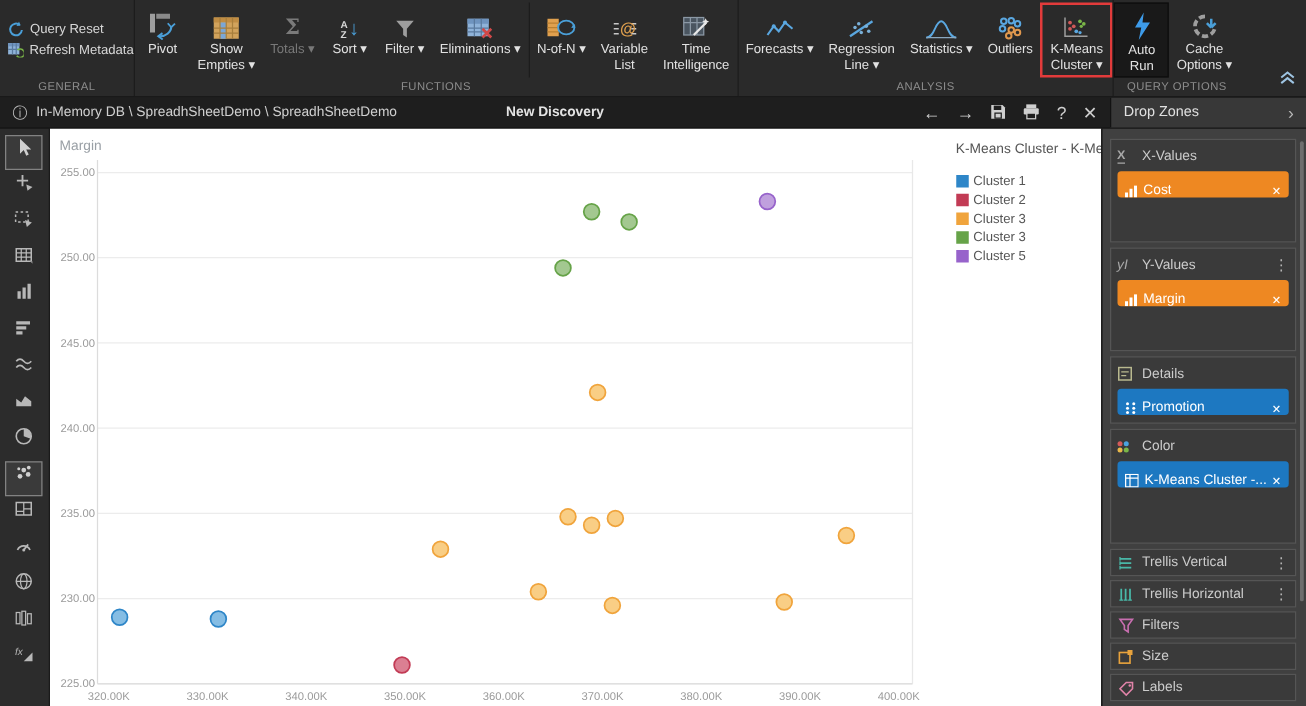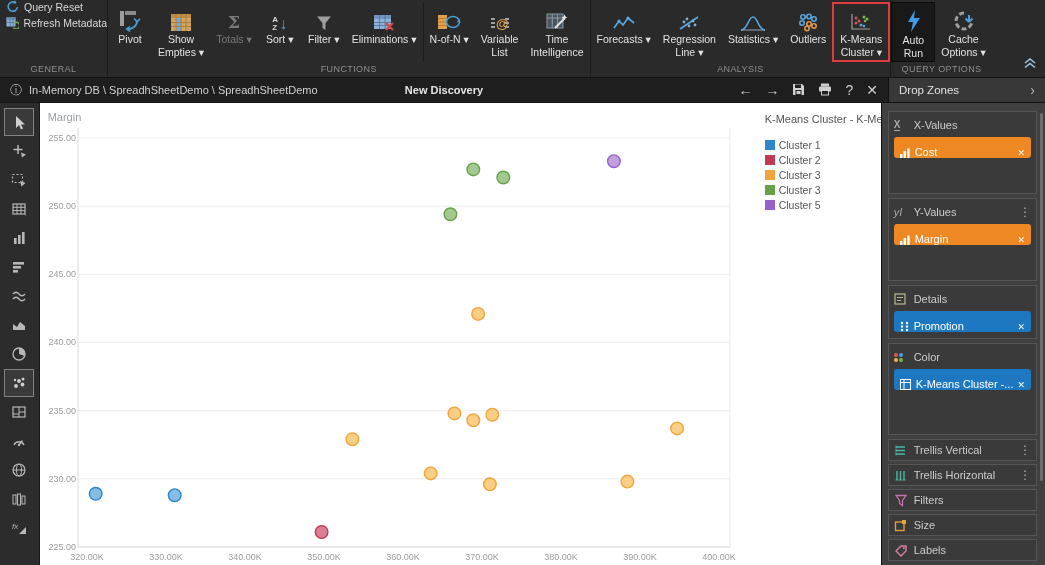--- a/index.html
+++ b/index.html
@@ -14,42 +14,42 @@
   .rgroup{display:flex;flex-direction:column;min-width:0}
   .rbuttons{flex:1;display:flex;align-items:stretch;padding-top:2px}
   .rlabel{height:15px;line-height:14px;text-align:center;font-size:9px;color:#8d8d8d;letter-spacing:.4px}
   .rdiv{width:1px;background:#1c1c1c}
   .rbtn{display:flex;flex-direction:column;align-items:center;padding:2px 6px 0;min-width:44px;cursor:pointer}
   .rbtn .ricon{height:28px;display:flex;align-items:flex-end;justify-content:center;margin-bottom:1px}
   .rl{display:block;min-height:13px;line-height:13px;font-size:10.5px;color:#e2e2e2;text-align:center;white-space:nowrap}
   .rbtn.disabled .rl{color:#787878}
   .rbtn.hl-red{border:2px solid var(--kmeans-highlight);padding-top:0}
   .rbtn.active{background:#191919;border:1px solid #0d0d0d}
-  .gstack{flex:1;display:flex;flex-direction:column;gap:4px;padding-left:6px}
+  .gstack{flex:1;display:flex;flex-direction:column;justify-content:center;gap:4px;padding-left:6px}
   .gbtn{display:flex;align-items:center;gap:5px;font-size:10.5px;color:#d8d8d8;cursor:pointer;white-space:nowrap}
   .sigma{font-size:17px;font-weight:bold;color:#7a7a7a;font-family:"DejaVu Serif",serif}
   .az{display:flex;flex-direction:column;font-size:8px;line-height:8px;font-weight:bold;color:#d8d8d8}
   .sarr{color:#4a9fd8;font-size:16px;line-height:16px;margin-left:1px}
   .rchevron{align-self:flex-end;margin:0 8px 4px auto;cursor:pointer}
 
   
   .titlebar{height:25px;display:flex;background:#1e1e1e;border-bottom:1px solid #111}
   .tb-left{width:888px;display:flex;align-items:center;position:relative;padding:0 10px}
   .tb-info{color:#b8b8b8;font-size:12px;margin-right:7px}
   .tb-crumb{font-size:11px;color:#d0d0d0;white-space:nowrap}
   .tb-title{position:absolute;left:0;right:0;text-align:center;font-size:11px;color:#e4e4e4;font-weight:bold;pointer-events:none}
   .tb-actions{margin-left:auto;display:flex;align-items:center;gap:13px;z-index:2}
   .tbi{color:#cfcfcf;font-size:14px;line-height:14px;cursor:pointer}
   .tb-right{flex:1;background:#383838;border-left:1px solid #121212;display:flex;align-items:center;padding:0 10px;font-size:11.5px;color:#e0e0e0}
   .tb-right .chev{margin-left:auto;color:#b8b8b8;font-size:14px;cursor:pointer}
 
   
   .main{display:flex;height:462px}
   .rail{width:40px;background:#2c2c2c;border-right:1px solid #1a1a1a;display:flex;flex-direction:column;align-items:center;padding-top:5px;gap:1px}
-  .tool{width:30px;height:28px;display:flex;align-items:center;justify-content:center;border:1px solid transparent;cursor:pointer}
+  .tool{width:30px;height:28px;display:flex;align-items:flex-start;justify-content:center;border:1px solid transparent;cursor:pointer}
   .tool.selected{border-color:#828282;background:#3a3a3a}
 
   .chartarea{width:848px;background:#fff;position:relative}
   .ylabel{position:absolute;left:8px;top:8px;font-size:11px;color:#9aa0a6}
   #plot{position:absolute;left:0;top:0}
   .legend{position:absolute;left:725px;top:10px;width:146px}
   .legend-head{display:flex;align-items:flex-start}
   .legend-title{font-size:11px;color:#555;white-space:nowrap}
   .dots{margin-left:auto;color:#b5b5b5;font-size:12px;line-height:10px;cursor:pointer}
   .dots-dark{color:#8a8a8a}

